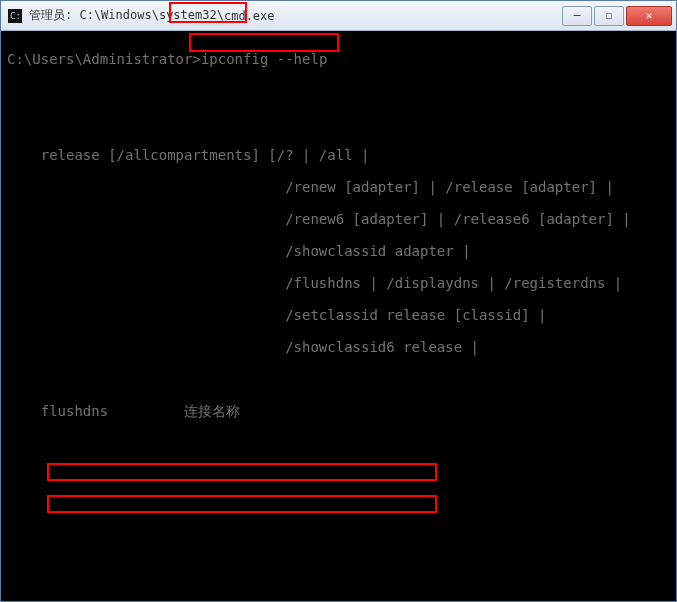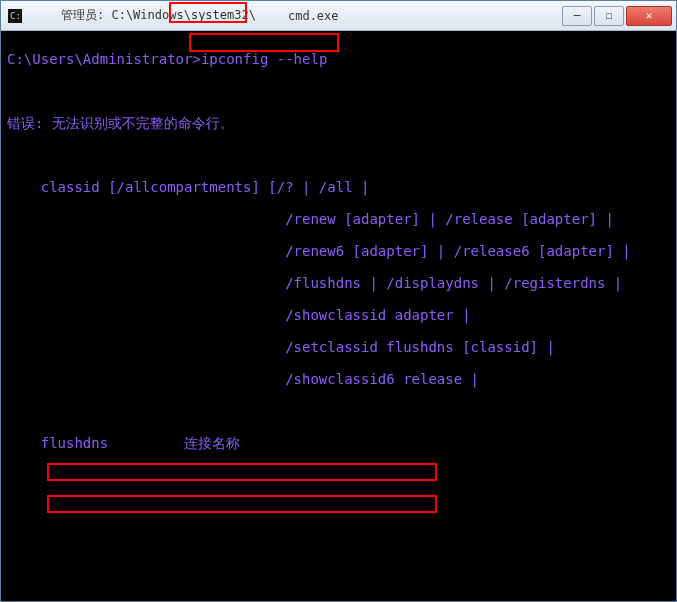--- a/index.html
+++ b/index.html
@@ -32,21 +32,21 @@
 }
 .title-icon {
   width: 16px;
   height: 16px;
   margin-right: 6px;
   display: flex;
   align-items: center;
   justify-content: center;
   font-size: 11px;
 }
-.title-text { flex: 0 0 auto; margin-left: 32px; }
+.title-text { flex: 0 0 auto; }
 .title-spacer { flex: 1; }
 .win-buttons { display: flex; gap: 2px; }
 .win-btn {
   width: 30px;
   height: 20px;
   border: 1px solid #8a9cb2;
   background: linear-gradient(#f0f4fa, #d9e2ee);
   display: flex;
   align-items: center;
   justify-content: center;
@@ -56,21 +56,21 @@
 }
 .win-btn.close {
   width: 46px;
   background: linear-gradient(#f17a6f, #d9453a);
   color: #fff;
   border-color: #a63328;
 }
 .terminal {
   flex: 1;
   background: #000;
-  color: #8b5cf6;
+  color: #737373;
   font-family: "NSimSun", "SimSun", "Consolas", monospace;
   font-size: 14px;
   line-height: 16px;
   padding: 4px 6px;
   white-space: pre;
   overflow: hidden;
   position: relative;
 }
 .line { white-space: pre; }
 .annot {
@@ -96,28 +96,27 @@
     <div class="win-buttons">
       <div class="win-btn">─</div>
       <div class="win-btn">☐</div>
       <div class="win-btn close">✕</div>
     </div>
   </div>
 
   <div class="terminal">
 <div class="line"><span>C:\Users\Administrator&gt;</span><span>ipconfig --help</span></div>
 <div class="line"> </div>
-<div class="line">错误: 无法识别或不完整的命令行。</div>
 <div class="line"> </div>
-<div class="line">    classid [/allcompartments] [/? | /all |</div>
+<div class="line">    release [/allcompartments] [/? | /all |</div>
 <div class="line">                                 /renew [adapter] | /release [adapter] |</div>
 <div class="line">                                 /renew6 [adapter] | /release6 [adapter] |</div>
+<div class="line">                                 /showclassid adapter |</div>
 <div class="line">                                 /flushdns | /displaydns | /registerdns |</div>
-<div class="line">                                 /showclassid adapter |</div>
-<div class="line">                                 /setclassid flushdns [classid] |</div>
+<div class="line">                                 /setclassid release [classid] |</div>
 <div class="line">                                 /showclassid6 release |</div>
 <div class="line"> </div>
 <div class="line">    flushdns         连接名称</div>
 <div class="line"> </div>
 
 
 
 
 
 

